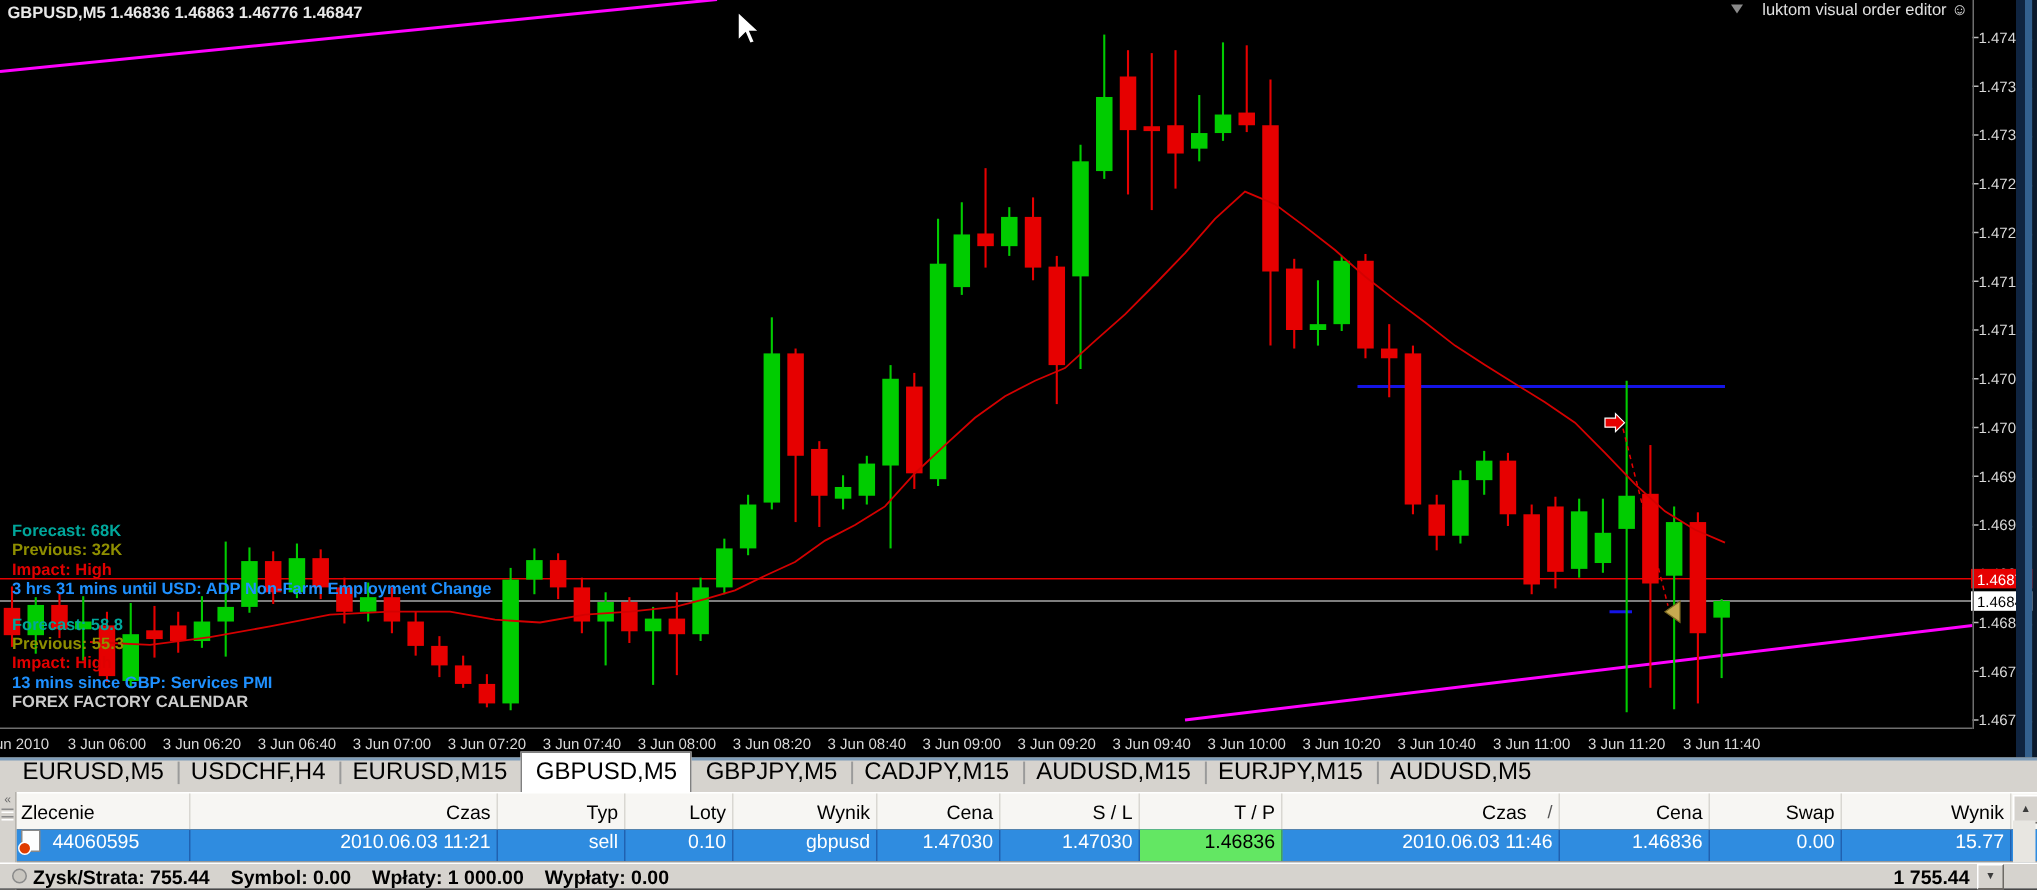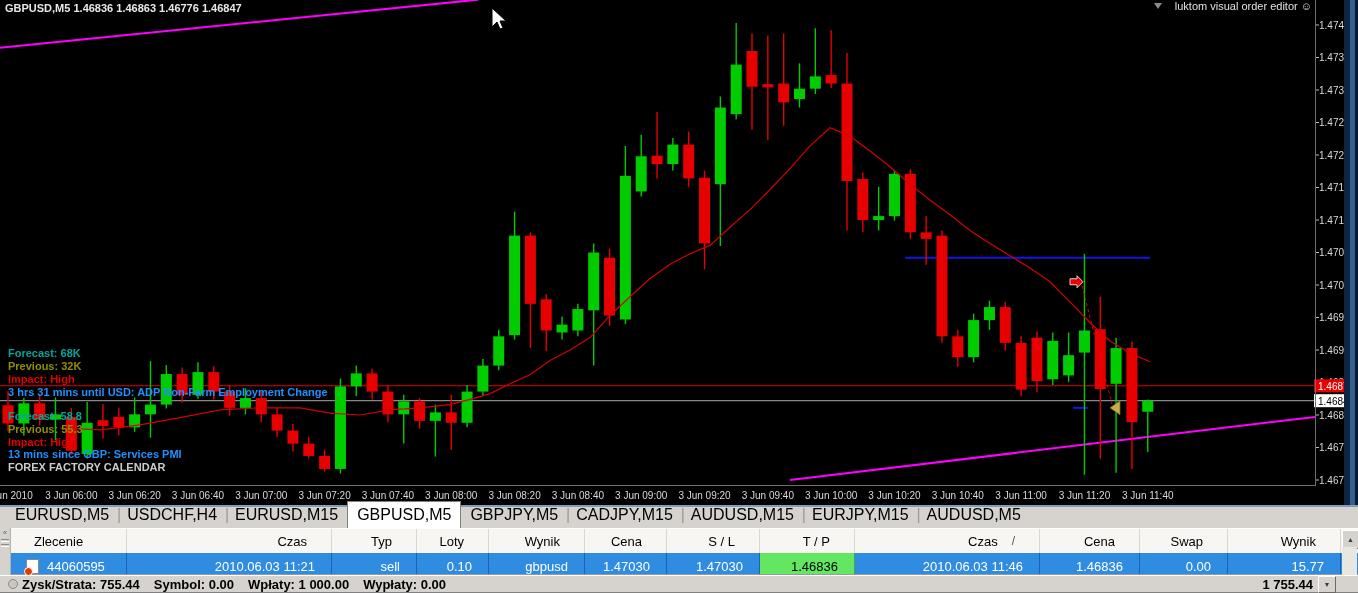--- a/index.html
+++ b/index.html
@@ -8,27 +8,27 @@
   svg text{font-family:"Liberation Sans",sans-serif;}
   
   .panel{position:absolute;left:0;width:1358px;box-sizing:border-box;}
   #tabbar{top:505px;height:23px;background:#d6d3ce;border-top:2px solid #7f9db9;
           display:flex;align-items:flex-end;padding-left:6px;}
   .tab{font-size:16px;color:#000;padding:3px 9px 4px 9px;cursor:default;position:relative;white-space:nowrap;}
   .tab:not(.active):not(:last-child)::after{content:"|";color:#9a9a9a;position:absolute;right:-3px;top:3px;}
   .tab.active{background:#fff;border:1px solid #808080;border-bottom:none;padding-top:4px;margin-bottom:0;}
   #thead{top:528px;height:25px;background:#f7f6f3;border-top:1px solid #fff;display:flex;align-items:stretch;padding-left:10px;}
   .hcell{font-size:13px;color:#000;border-right:1px solid #d9d7d2;display:flex;align-items:center;
-         padding:0 24px;box-sizing:border-box;white-space:nowrap;}
+         padding:0 4px;box-sizing:border-box;white-space:nowrap;}
   .hcell.r{justify-content:flex-end;}
   .sortmark{color:#555;margin-left:14px;font-size:12px;}
   #trow{top:553px;height:22px;background:#2f8ce0;display:flex;align-items:stretch;padding-left:10px;
         border-bottom:1px solid #9a9a9a;}
-  .cell{font-size:13px;color:#fff;border-right:1px solid rgba(0,0,70,.30);display:flex;align-items:flex-end;
-        padding:0 16px;box-sizing:border-box;white-space:nowrap;}
+  .cell{font-size:13px;color:#fff;border-right:1px solid rgba(0,0,70,.30);display:flex;align-items:flex-start;
+        padding:0 4px;box-sizing:border-box;white-space:nowrap;}
   .cell.r{justify-content:flex-end;}
   .cell.tp{background:#63e763;color:#000;}
   .docicon{width:11px;height:13px;background:#fdfdfd;border:1px solid #888;border-radius:1px;position:relative;margin-right:8px;}
   .docicon::after{content:"";position:absolute;left:-3px;bottom:-3px;width:7px;height:7px;border-radius:50%;
                   background:#e03c00;border:1px solid #fff;}
   #statusbar{top:575px;height:18px;background:#d6d3ce;border-top:1px solid #fff;border-bottom:1px solid #808080;
              display:flex;align-items:center;font-size:13px;font-weight:bold;color:#000;padding-left:22px;}
   .acct{margin-right:14px;white-space:nowrap;}
   #balance{position:absolute;right:45px;top:577px;font-size:13px;font-weight:bold;color:#000;}
   .statusdot{position:absolute;left:8px;top:579px;width:8px;height:8px;border-radius:50%;

